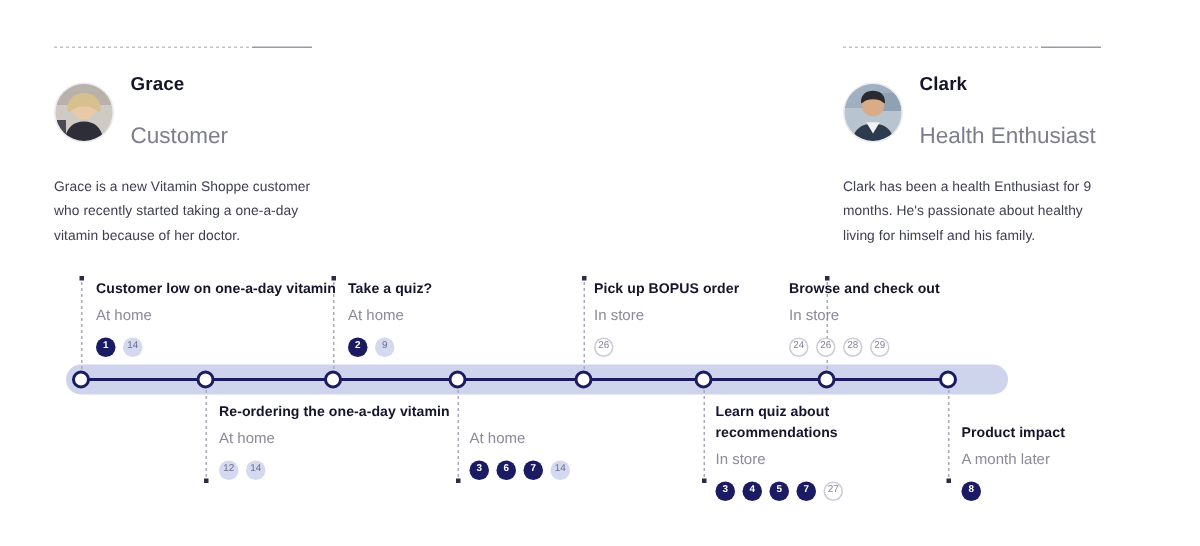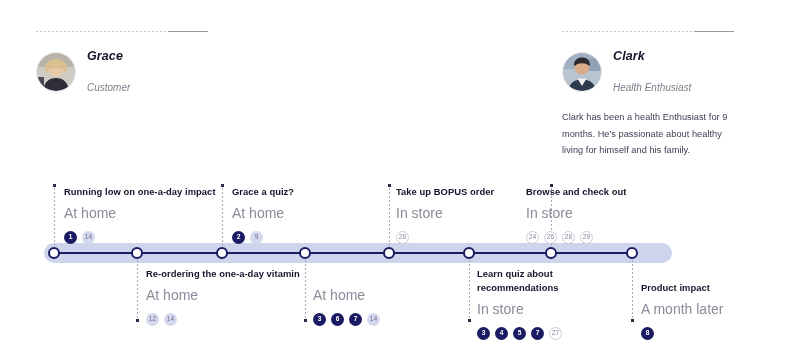--- a/index.html
+++ b/index.html
@@ -43,21 +43,20 @@
     flex: 0 0 40px;
     height: 1px;
     background: #9a9aa8;
   }
 
   .persona-head {
     display: flex;
     align-items: center;
     gap: 11px;
     margin-bottom: 15px;
-    font-style: italic;
   }
   .avatar {
     width: 38px;
     height: 38px;
     border-radius: 50%;
     flex: 0 0 38px;
     overflow: hidden;
     position: relative;
     background: #d8d5d2;
     border: 1px solid #ebebef;
@@ -65,21 +64,21 @@
   .avatar svg { display: block; width: 100%; height: 100%; }
 
   .persona-name {
     font-size: 12.5px;
     font-weight: bold;
     letter-spacing: .1px;
     color: #14142b;
     line-height: 1.25;
   }
   .persona-role {
-    font-size: 10px;
+    font-size: 15px;
     color: #7d7d8c;
     line-height: 1.35;
     margin-top: 16px;
   }
   .persona-desc {
     font-size: 9.2px;
     line-height: 1.78;
     color: #3d3d52;
     letter-spacing: .05px;
   }
@@ -138,21 +137,21 @@
     width: 168px;
   }
   .step-title {
     font-size: 9.4px;
     font-weight: bold;
     color: #14142b;
     line-height: 1.5;
     letter-spacing: .05px;
   }
   .step-place {
-    font-size: 14px;
+    font-size: 10px;
     color: #8a8a99;
     line-height: 1.5;
     margin-top: 4px;
   }
   .badges {
     display: flex;
     gap: 5px;
     margin-top: 7px;
   }
   .badge {
@@ -205,20 +204,21 @@
           <path d="M6 38c1-9 6-13 13-13s12 4 13 13z" fill="#2e2e38"></path>
           <rect x="0" y="24" width="7" height="14" fill="#4a4a52"></rect>
         </g>
       </svg>
     </div>
     <div>
       <div class="persona-name">Grace</div>
       <div class="persona-role">Customer</div>
     </div>
   </div>
+  <div class="persona-desc">Grace is a new Vitamin Shoppe customer who recently started taking a one-a-day vitamin because of her doctor.</div>
 </div>
 
 <div class="persona right">
   <div class="persona-rule">
     <div class="rule-dotted"></div>
     <div class="rule-solid"></div>
   </div>
   <div class="persona-head">
     <div class="avatar">
       <svg viewBox="0 0 38 38" aria-hidden="true">
@@ -278,37 +278,37 @@
     <span class="cap"></span>
   </div>
 <div class="connector down" style="left:469px; top:260px; height:62px">
     <span class="cap"></span>
   </div>
 <div class="connector down" style="left:632px; top:260px; height:62px">
     <span class="cap"></span>
   </div>
 
 <div class="step" style="left:64px;  top:185px">
-  <div class="step-title">Running low on one-a-day impact</div>
+  <div class="step-title">Customer low on one-a-day vitamin</div>
   <div class="step-place">At home</div>
   <div class="badges">
       <span class="badge solid">1</span>
       <span class="badge light">14</span>
     </div>
 </div>
 <div class="step" style="left:232px; top:185px">
-  <div class="step-title">Grace a quiz?</div>
+  <div class="step-title">Take a quiz?</div>
   <div class="step-place">At home</div>
   <div class="badges">
       <span class="badge solid">2</span>
       <span class="badge light">9</span>
     </div>
 </div>
 <div class="step" style="left:396px; top:185px">
-  <div class="step-title">Take up BOPUS order</div>
+  <div class="step-title">Pick up BOPUS order</div>
   <div class="step-place">In store</div>
   <div class="badges">
       <span class="badge outline">26</span>
     </div>
 </div>
 <div class="step" style="left:526px; top:185px">
   <div class="step-title">Browse and check out</div>
   <div class="step-place">In store</div>
   <div class="badges">
       <span class="badge outline">24</span>

